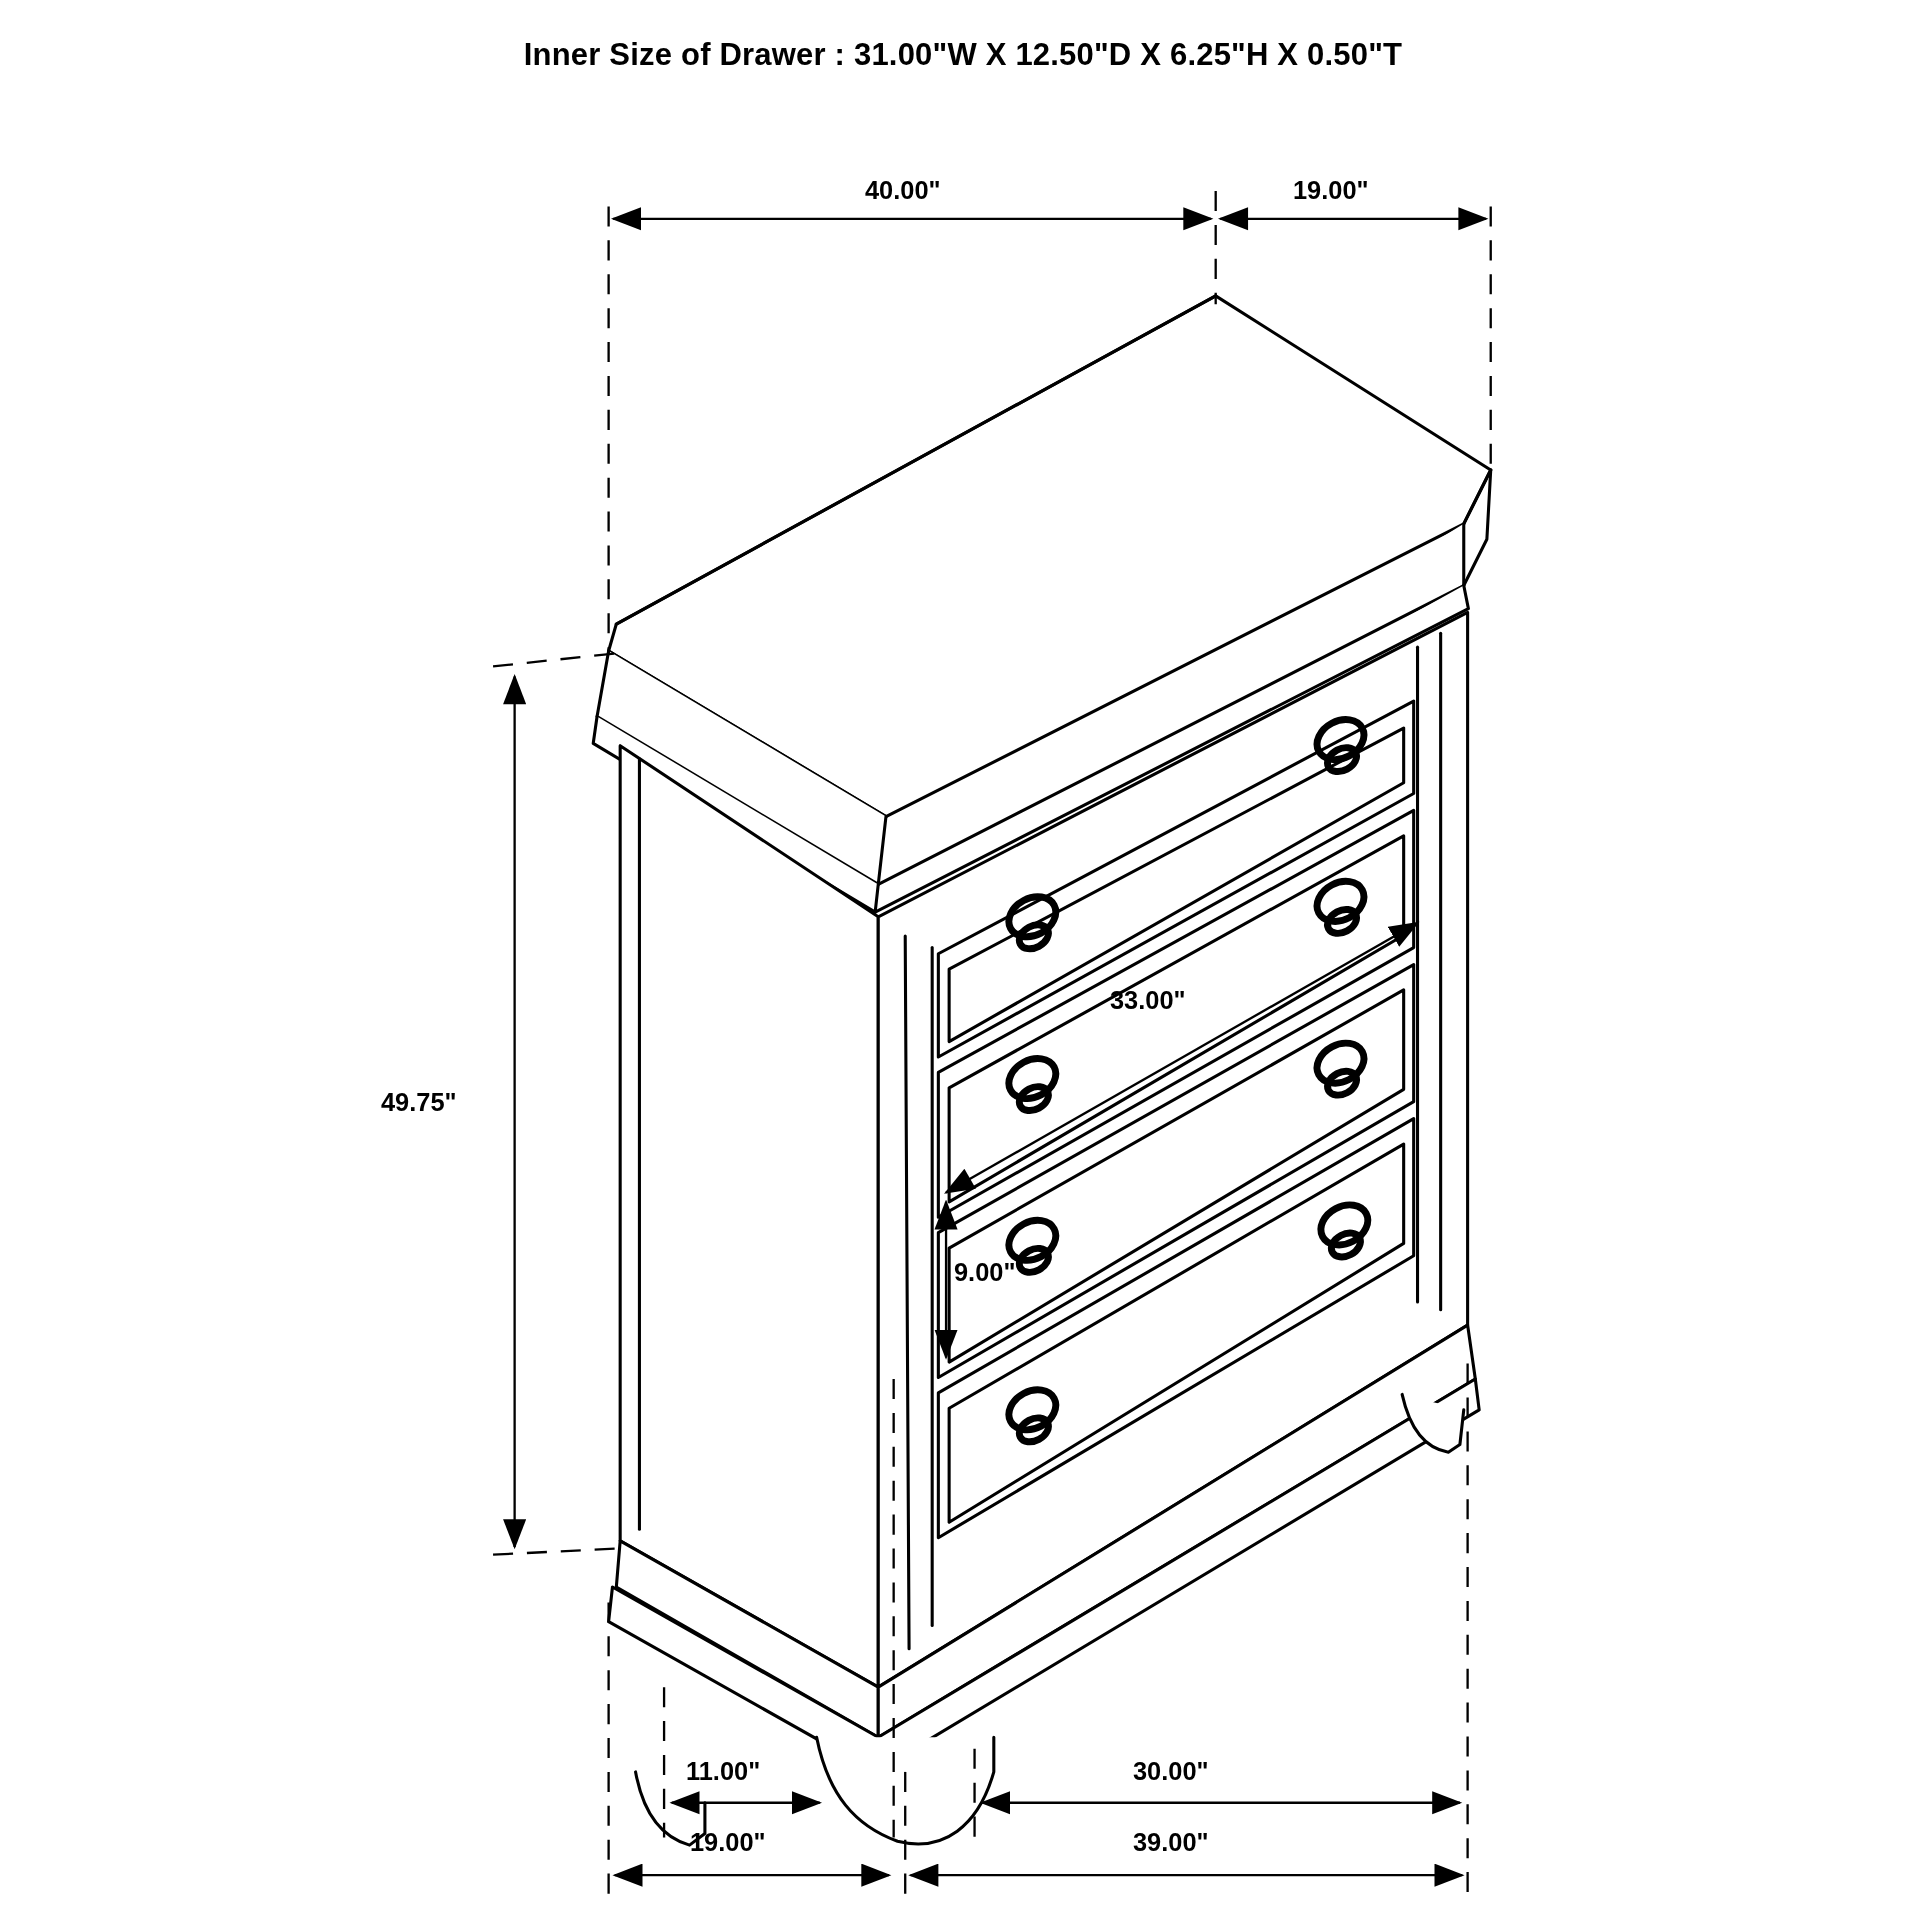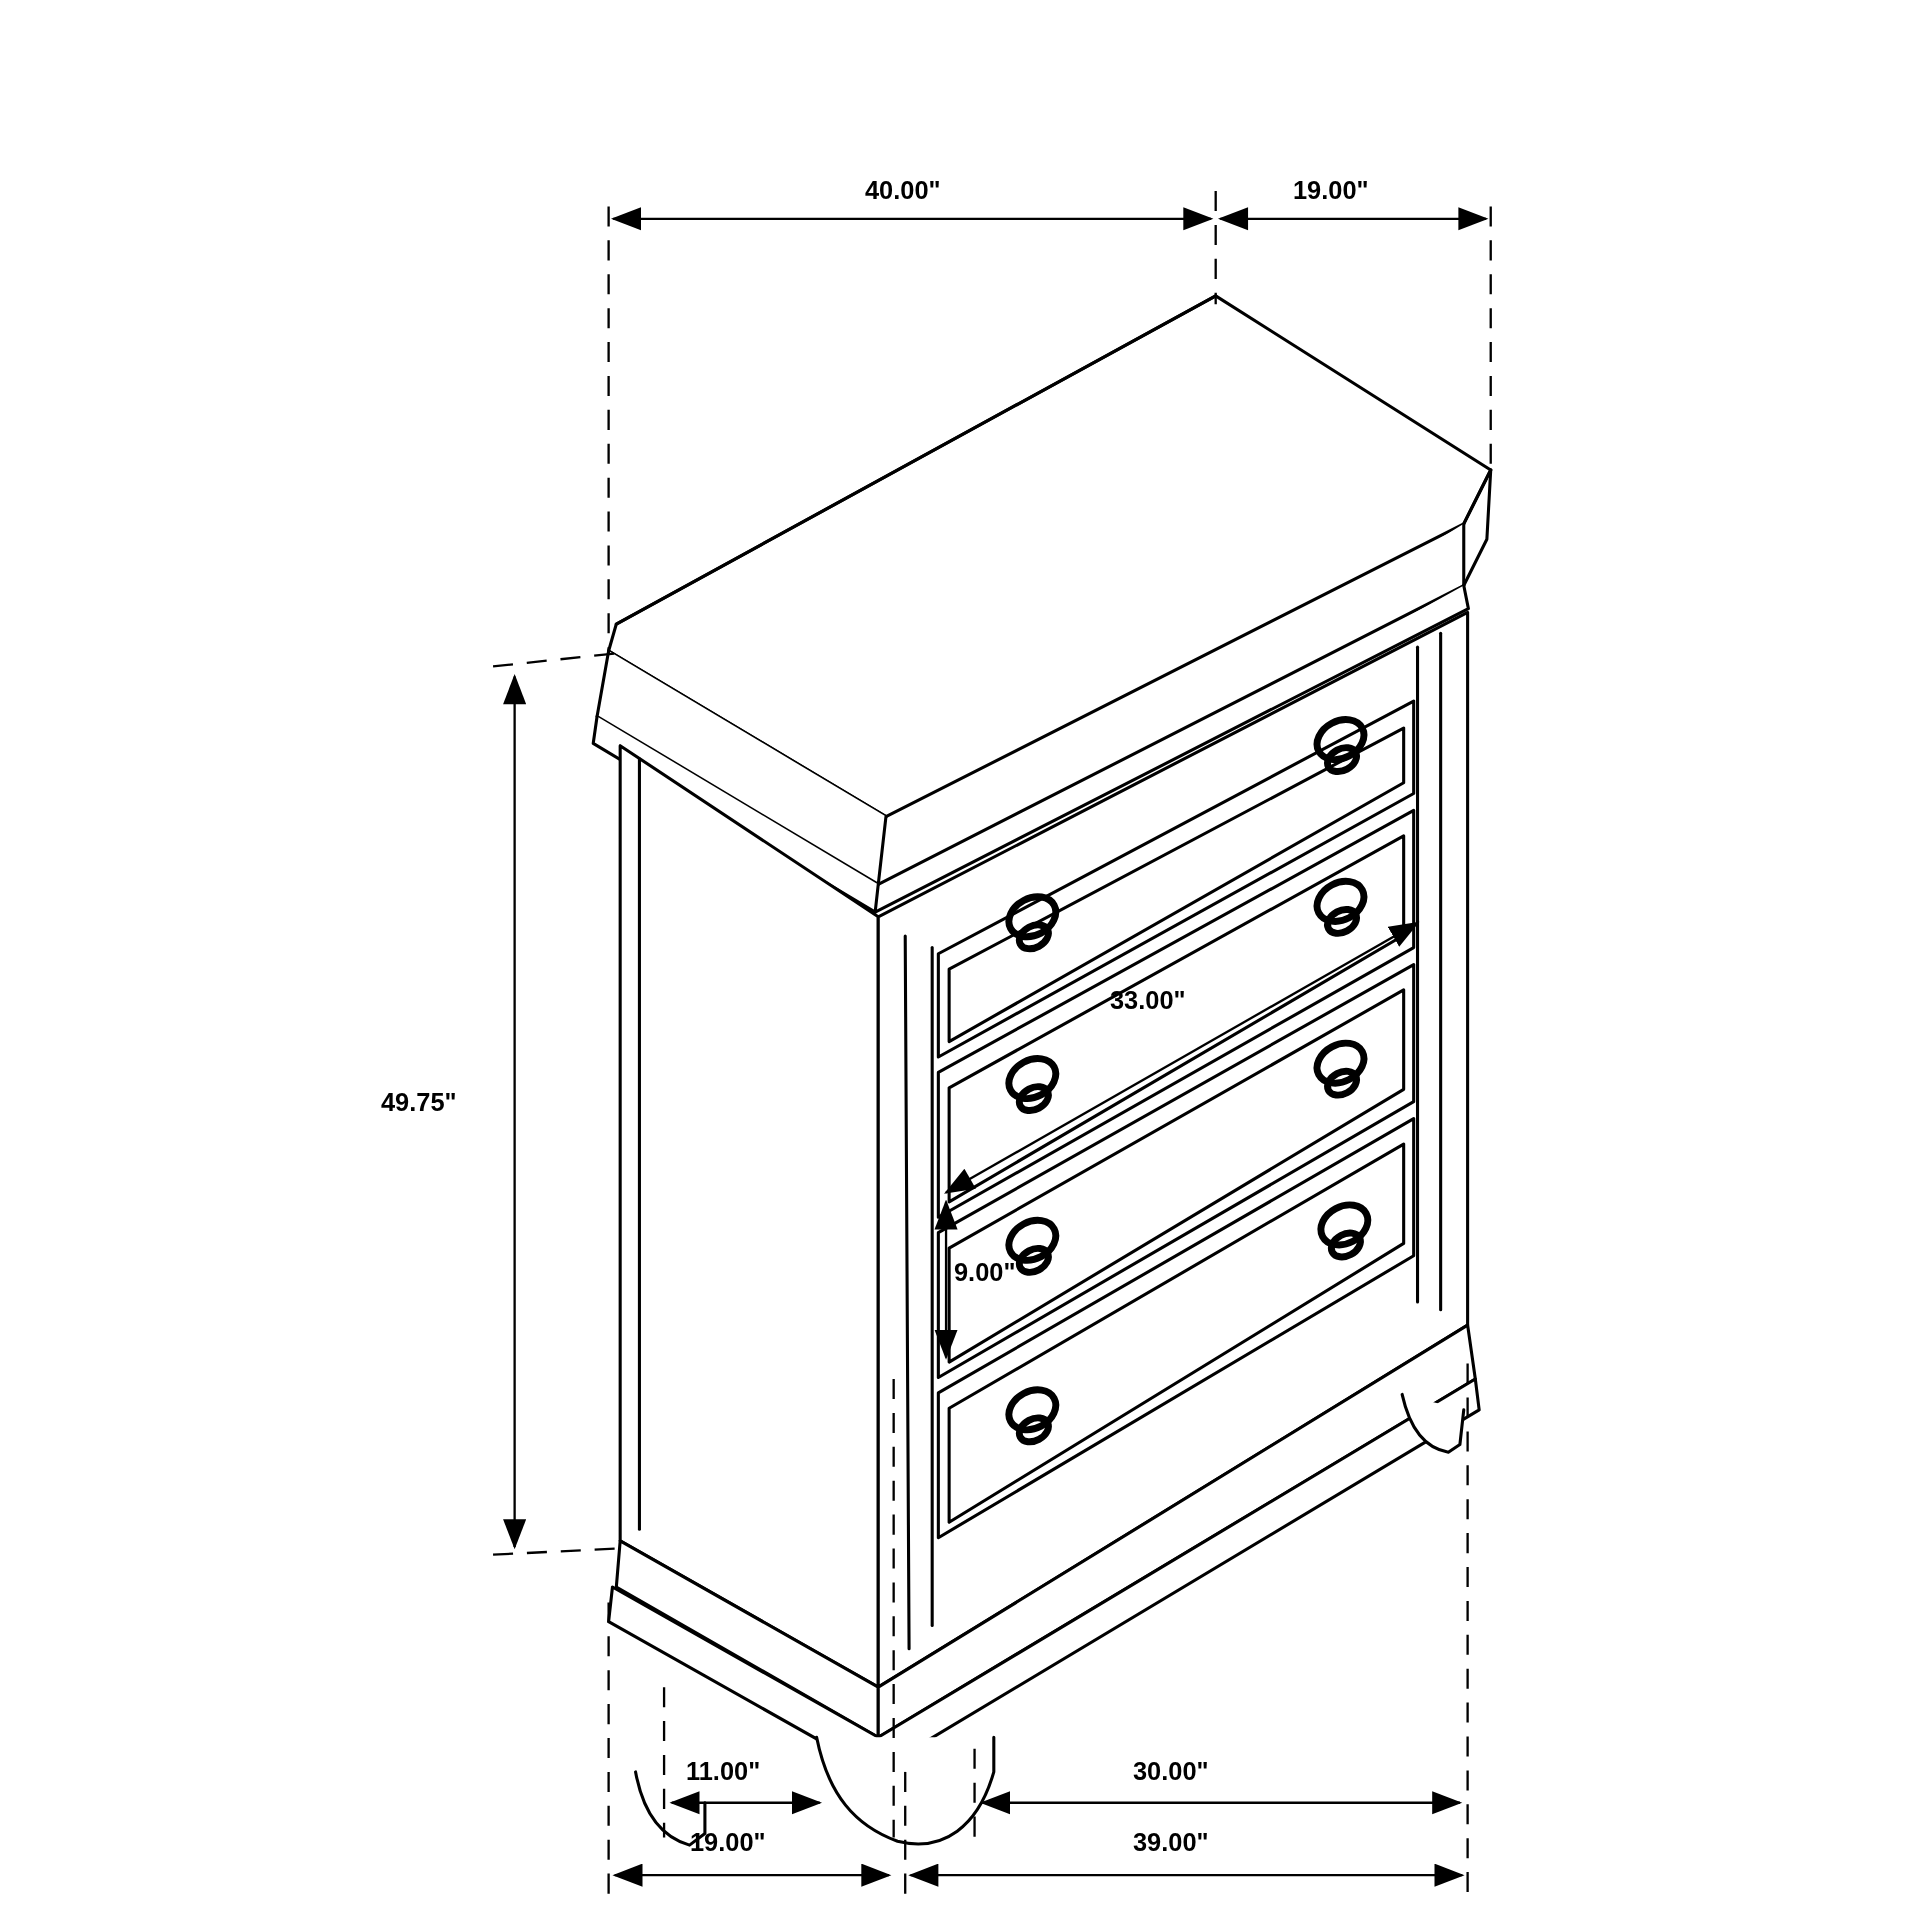--- a/index.html
+++ b/index.html
@@ -43,20 +43,21 @@
     font-weight: bold;
     color: #000;
     white-space: nowrap;
   }
 </style>
 </head>
 <body>
 
 <div id="stage">
 
+  <div class="title">Inner Size of Drawer : 31.00"W X 12.50"D X 6.25"H X 0.50"T</div>
 
   <svg class="diagram" viewBox="0 0 2500 2500">
     <defs>
       <marker id="arrEnd" markerWidth="14" markerHeight="14" refX="12" refY="5" orient="auto" markerUnits="strokeWidth">
         <path d="M0,0 L13,5 L0,10 z" fill="#000"></path>
       </marker>
       <marker id="arrStart" markerWidth="14" markerHeight="14" refX="1" refY="5" orient="auto" markerUnits="strokeWidth">
         <path d="M13,0 L0,5 L13,10 z" fill="#000"></path>
       </marker>
     </defs>

